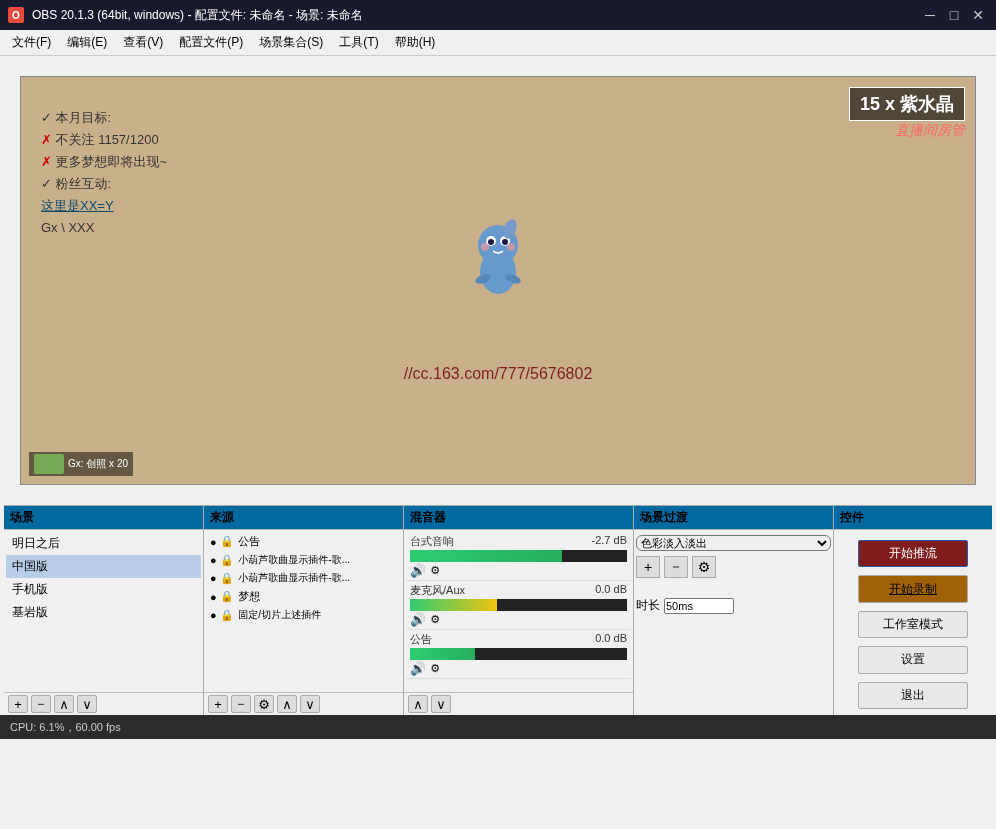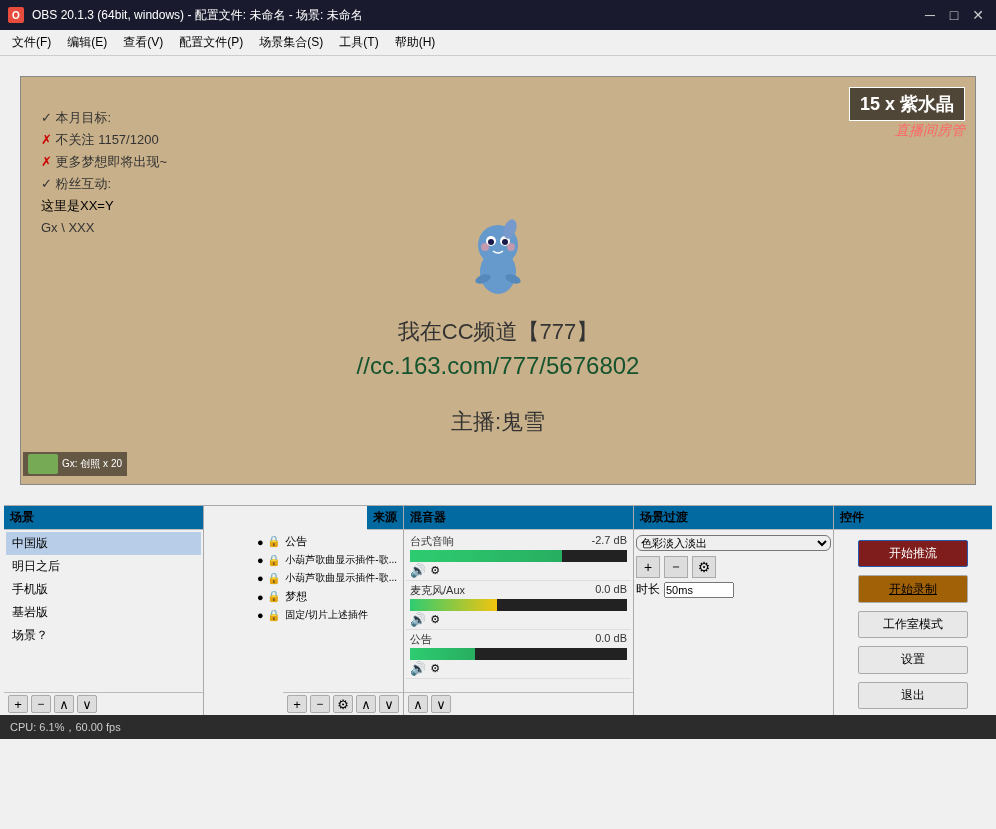--- a/index.html
+++ b/index.html
@@ -72,21 +72,21 @@
     .left-panel-text {
       position: absolute;
       top: 30px;
       left: 20px;
       color: #333;
       font-size: 13px;
       line-height: 1.7;
     }
     .left-panel-text .checkmark { color: #333; }
     .left-panel-text .cross { color: #cc0000; }
-    .left-panel-text .blue-text { color: #000000; }
+    .left-panel-text .blue-text { color: #0c4a6e; text-decoration: underline; }
 
     
     .character-img {
       position: absolute;
       top: 130px;
       left: 50%;
       transform: translateX(-50%);
       width: 80px;
       height: 90px;
     }
@@ -95,25 +95,25 @@
     .center-text {
       position: absolute;
       top: 240px;
       width: 100%;
       text-align: center;
       color: #333;
       font-size: 22px;
     }
     .center-text2 {
       position: absolute;
-      top: 275px;
+      top: 288px;
       width: 100%;
       text-align: center;
-      color: #14532d;
-      font-size: 24px;
+      color: #7f1d1d;
+      font-size: 16px;
     }
     .center-text3 {
       position: absolute;
       top: 330px;
       width: 100%;
       text-align: center;
       color: #333;
       font-size: 22px;
     }
     .red-dot {
@@ -140,21 +140,21 @@
       border: 2px solid red;
       border-radius: 50%;
       background: #c8b08a;
       flex-shrink: 0;
     }
 
     
     .preview-thumb {
       position: absolute;
       bottom: 8px;
-      left: 2px;
+      left: 8px;
       background: rgba(0,0,0,0.5);
       color: #fff;
       font-size: 10px;
       padding: 2px 5px;
       display: flex;
       align-items: center;
       gap: 4px;
     }
     .thumb-img {
       width: 30px;
@@ -194,21 +194,21 @@
     
     #scene-panel { width: 200px; }
     .scene-item {
       padding: 3px 6px;
       cursor: pointer;
       font-size: 12px;
     }
     .scene-item.selected { background: #b8cee8; }
 
     
-    #source-panel { width: 200px; align-items: flex-end; }
+    #source-panel { width: 200px; }
     .source-item {
       padding: 2px 4px;
       display: flex;
       align-items: center;
       gap: 4px;
       font-size: 11px;
       cursor: pointer;
     }
     .eye-icon { cursor: pointer; }
     .lock-icon { cursor: pointer; }
@@ -270,21 +270,21 @@
       border: 1px solid #aaa;
       cursor: pointer;
       display: flex;
       align-items: center;
       justify-content: center;
     }
     .duration-row {
       display: flex;
       align-items: center;
       gap: 4px;
-      margin: 3px 0;
+      margin: 19px 0;
     }
     .duration-input {
       width: 70px;
       font-size: 11px;
     }
 
     
     #controls-panel { flex: 1; }
     .ctrl-btn {
       width: 110px;
@@ -392,23 +392,21 @@
 
       <ellipse cx="52" cy="22" rx="6" ry="10" fill="#7799cc" transform="rotate(20,52,22)"></ellipse>
 
       <ellipse cx="25" cy="72" rx="8" ry="4" fill="#5588bb" transform="rotate(-20,25,72)"></ellipse>
       <ellipse cx="55" cy="72" rx="8" ry="4" fill="#5588bb" transform="rotate(20,55,72)"></ellipse>
 
       <path d="M35 44 Q40 48 45 44" stroke="#fff" stroke-width="1.5" fill="none"></path>
     </svg>
   </div>
 
-  <div class="center-text">我在CC频道【777】</div>
   <div class="center-text2">//cc.163.com/777/5676802</div>
-  <div class="center-text3">主播:鬼雪</div>
 
   <div style="position:absolute; top:465px; left:10px; width:300px;">
     <div class="line-with-dots">
       <div class="red-dot"></div>
       <div class="line-body"></div>
       <div class="hollow-dot"></div>
     </div>
     <div style="height:12px;"></div>
     <div class="line-with-dots">
       <div class="red-dot"></div>
@@ -421,25 +419,24 @@
     <div class="thumb-img"></div>
     <span>Gx: 创照  x 20</span>
   </div>
 </div>
 
 <div id="bottom-panels">
 
   <div class="panel" id="scene-panel">
     <div class="panel-header">场景</div>
     <div class="panel-content">
+      <div class="scene-item">明日之后</div>
       <div class="scene-item selected">中国版</div>
-      <div class="scene-item">明日之后</div>
       <div class="scene-item">手机版</div>
       <div class="scene-item">基岩版</div>
-      <div class="scene-item">场景？</div>
     </div>
     <div class="panel-toolbar">
       <button class="tool-btn">+</button>
       <button class="tool-btn">－</button>
       <button class="tool-btn">∧</button>
       <button class="tool-btn">∨</button>
     </div>
   </div>
 
   <div class="panel" id="source-panel">

